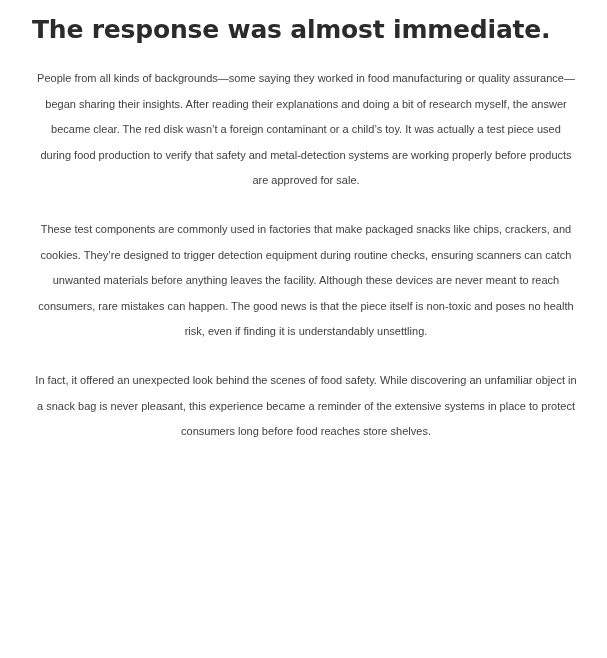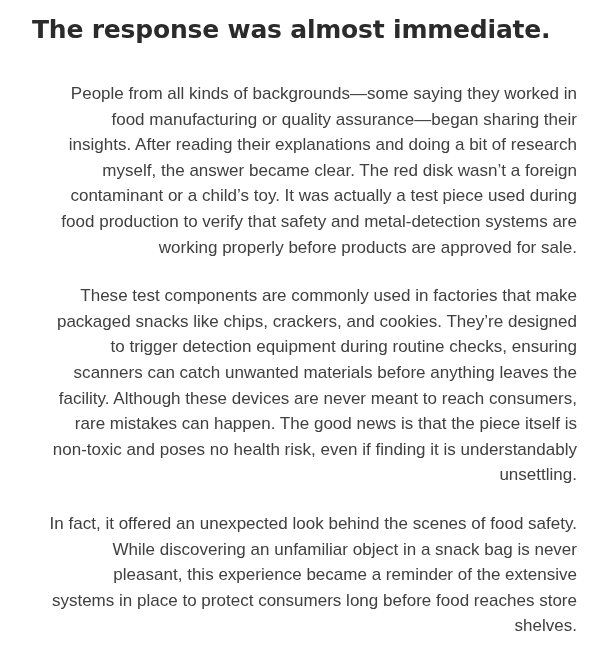--- a/index.html
+++ b/index.html
@@ -26,34 +26,34 @@
     font-family: "DejaVu Sans", sans-serif;
     font-weight: 700;
     color: #2b2b2b;
     letter-spacing: -0.2px;
     margin: 0;
   }
   .heading-1 {
     font-size: 25px;
     line-height: 31px;
     padding-top: 14px;
-    margin-bottom: 36px;
+    margin-bottom: 21px;
   }
   .heading-2 {
     font-size: 25px;
     line-height: 36px;
     margin-top: 34px;
     margin-bottom: 21px;
   }
   p.body-text {
-    font-size: 17px;
+    font-size: 11px;
     line-height: 25.6px;
     color: #404040;
-    margin: 0 0 23px 15px;
-    text-align: right;
+    margin: 0 0 23px 3px;
+    text-align: center;
     letter-spacing: 0.01px;
   }
   p.body-text:last-child {
     margin-bottom: 0;
   }
 </style>
 </head>
 <body>
 
 <div class="page">

